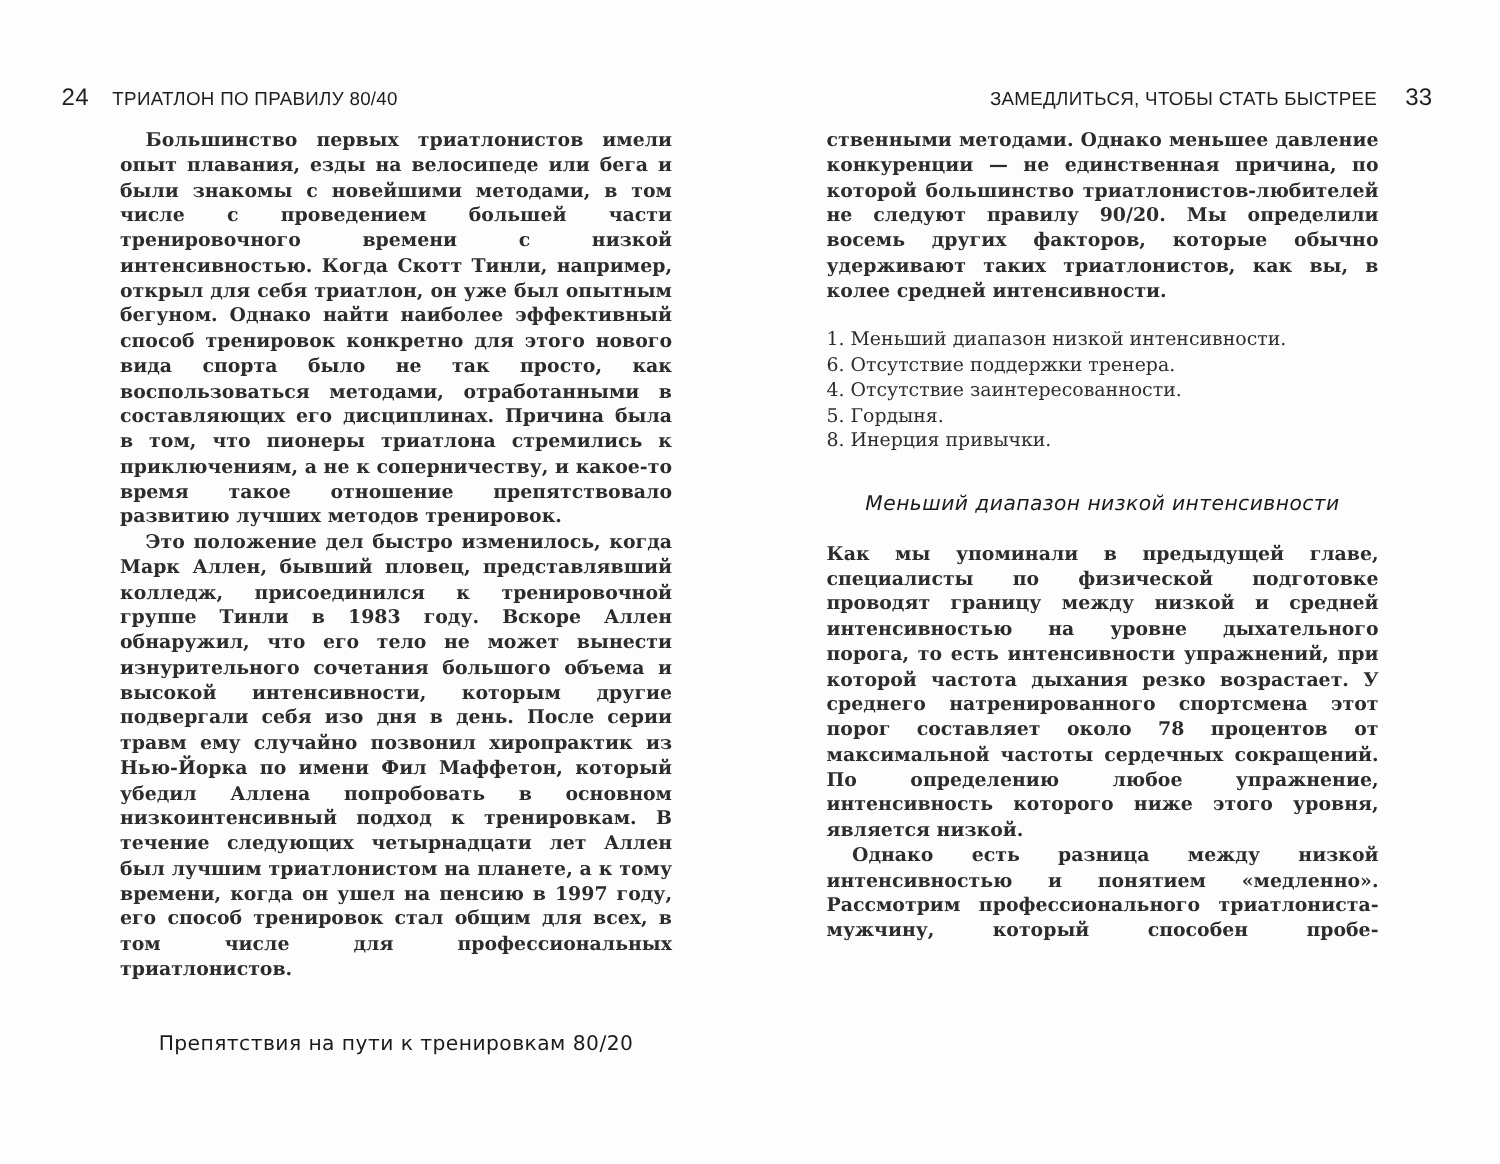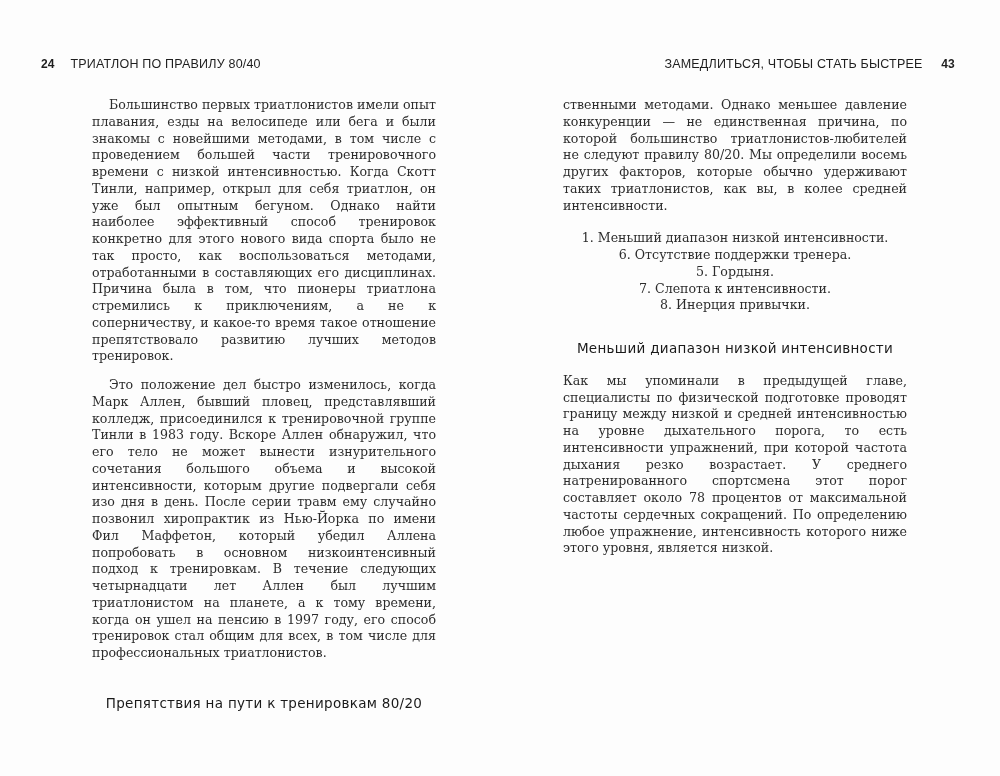--- a/index.html
+++ b/index.html
@@ -1,61 +1,62 @@
 <!DOCTYPE html>
 <html><head>
 <meta charset="utf-8">
 <style>
   html, body { margin: 0; padding: 0; background: #fdfdfd; }
   body { width: 1000px; height: 776px; position: relative; overflow: hidden; color: #2b2b2b; }
   .page { position: absolute; top: 0; height: 776px; }
   .page.left { left: 0; width: 500px; }
   .page.right { left: 500px; width: 500px; }
   .runhead { position: absolute; top: 57px; font-family: "Liberation Sans", sans-serif; font-size: 12.5px; letter-spacing: 0.2px; color: #1e1e1e; white-space: nowrap; }
-  .runhead .num { font-weight: bold; font-size: 12px; }
+  .runhead .num { font-weight: normal; font-size: 16px; }
   .left .runhead { left: 41px; }
   .left .runhead .num { margin-right: 12px; }
   .right .runhead { right: 45px; }
   .right .runhead .num { margin-left: 15px; }
   .col { position: absolute; width: 368px; font-family: "DejaVu Serif", "Liberation Serif", serif; font-size: 12.6px; line-height: 16.75px; text-align: justify; color: #2c2c2c; }
   .left .col { left: 80px; top: 85px; }
   .right .col { left: 51px; top: 85px; }
-  .col p { margin: 12px; text-indent: 17px; hyphens: manual; }
+  .col p { margin: 0; text-indent: 17px; hyphens: manual; font-weight: bold; }
   .col p.noindent { text-indent: 0; }
   .col ol { list-style: none; margin: 16px 0 16px 0; padding: 0 0 0 0; }
-  .col ol li { text-align: center; }
+  .col ol li { text-align: left; }
   h2.sec { font-family: "DejaVu Sans", "Liberation Sans", sans-serif; font-weight: normal; font-size: 13.5px; text-align: center; margin: 33px 0 18px 0; color: #1a1a1a; letter-spacing: 0.3px; }
-  h2.sec.ital { margin: 26px 0 16px 0; }
+  h2.sec.ital { font-style: italic; margin: 26px 0 16px 0; }
   .last { text-align-last: justify; }
 </style>
 </head>
 <body>
 
 <div class="page left">
   <div class="runhead">
     <span class="num">24</span>
     <span>ТРИАТЛОН ПО ПРАВИЛУ 80/40</span>
   </div>
   <div class="col">
     <p>Большинство первых триатлонистов имели опыт плавания, езды на велосипеде или бега и были знакомы с новейшими методами, в том числе с проведением большей части тренировочного времени с низкой интенсивностью. Когда Скотт Тинли, например, открыл для себя триатлон, он уже был опытным бегуном. Однако найти наиболее эффективный способ тренировок конкретно для этого нового вида спорта было не так просто, как воспользоваться методами, отработанными в составляющих его дисциплинах. Причина была в том, что пионеры триатлона стремились к приключениям, а не к соперничеству, и какое-то время такое отношение препятствовало развитию лучших методов тренировок.</p>
     <p>Это положение дел быстро изменилось, когда Марк Аллен, бывший пловец, представлявший колледж, присоединился к тренировочной группе Тинли в 1983 году. Вскоре Аллен обнаружил, что его тело не может вынести изнурительного сочетания большого объема и высокой интенсивности, которым другие подвергали себя изо дня в день. После серии травм ему случайно позвонил хиропрактик из Нью-Йорка по имени Фил Маффетон, который убедил Аллена попробовать в основном низкоинтенсивный подход к тренировкам. В течение следующих четырнадцати лет Аллен был лучшим триатлонистом на планете, а к тому времени, когда он ушел на пенсию в 1997 году, его способ тренировок стал общим для всех, в том числе для профессиональных триатлонистов.</p>
     <h2 class="sec">Препятствия на пути к тренировкам 80/20</h2>
   </div>
 </div>
 
 <div class="page right">
   <div class="runhead">
     <span>ЗАМЕДЛИТЬСЯ, ЧТОБЫ СТАТЬ БЫСТРЕЕ</span>
-    <span class="num">43</span>
+    <span class="num">33</span>
   </div>
   <div class="col">
-    <p class="noindent">ственными методами. Однако меньшее давление конкуренции — не единственная причина, по которой большинство триатлонистов-любителей не следуют правилу 80/20. Мы определили восемь других факторов, которые обычно удерживают таких триатлонистов, как вы, в колее средней интенсивности.</p>
+    <p class="noindent">ственными методами. Однако меньшее давление конкуренции — не единственная причина, по которой большинство триатлонистов-любителей не следуют правилу 90/20. Мы определили восемь других факторов, которые обычно удерживают таких триатлонистов, как вы, в колее средней интенсивности.</p>
     <ol>
       <li>1. Меньший диапазон низкой интенсивности.</li>
       <li>6. Отсутствие поддержки тренера.</li>
+      <li>4. Отсутствие заинтересованности.</li>
       <li>5. Гордыня.</li>
-      <li>7. Слепота к интенсивности.</li>
       <li>8. Инерция привычки.</li>
     </ol>
     <h2 class="sec ital">Меньший диапазон низкой интенсивности</h2>
     <p class="noindent">Как мы упоминали в предыдущей главе, специалисты по физической подготовке проводят границу между низкой и средней интенсивностью на уровне дыхательного порога, то есть интенсивности упражнений, при которой частота дыхания резко возрастает. У среднего натренированного спортсмена этот порог составляет около 78 процентов от максимальной частоты сердечных сокращений. По определению любое упражнение, интенсивность которого ниже этого уровня, является низкой.</p>
+    <p class="last">Однако есть разница между низкой интенсивностью и понятием «медленно». Рассмотрим профессионального триатлониста-мужчину, который способен пробе-</p>
   </div>
 </div>
 
 </body></html>

